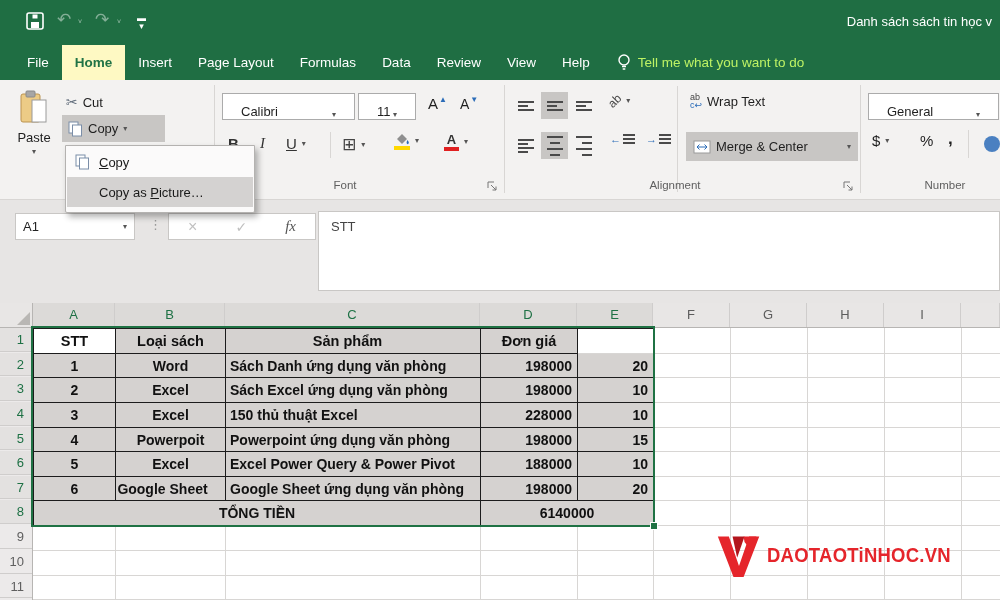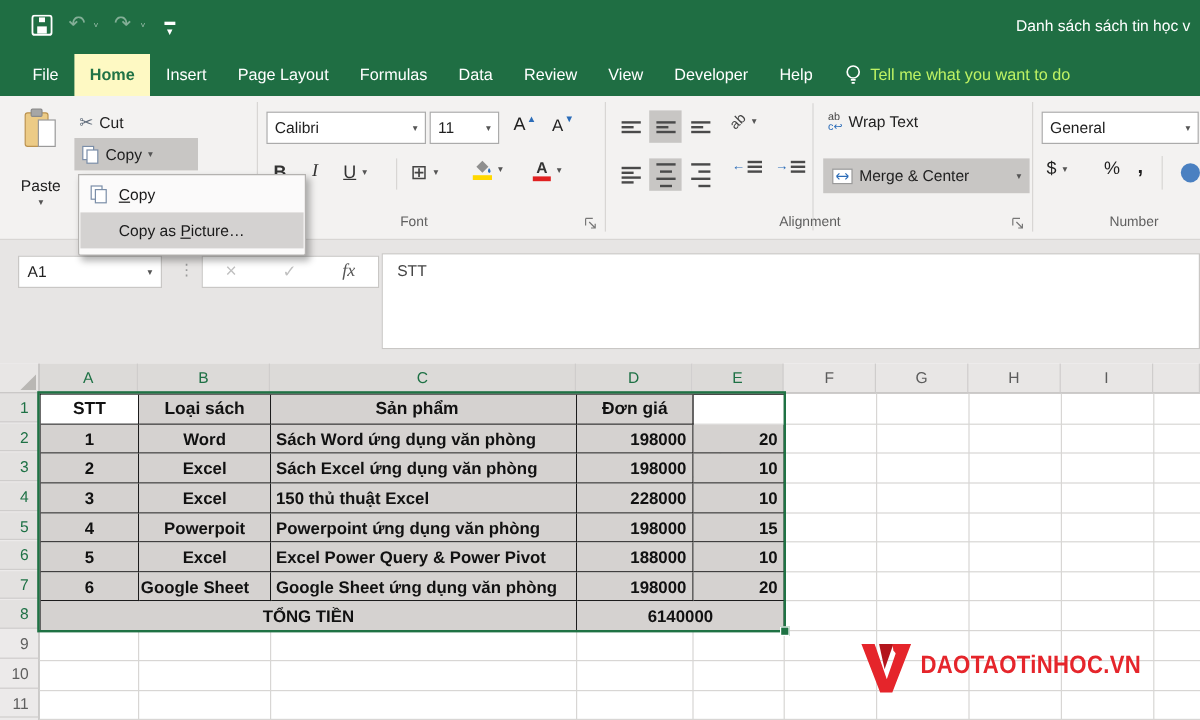--- a/index.html
+++ b/index.html
@@ -19,29 +19,29 @@
   .tab.active{background:#fef9c3;color:#217346;font-weight:bold;}
   #tellme{display:flex;align-items:center;gap:7px;color:#bef264;font-size:13.5px;margin-left:14px;white-space:nowrap;}
 
   
   #ribbon{left:0;top:80px;width:1000px;height:119px;background:#f3f2f1;border-bottom:1px solid #d8d6d4;}
   .rsep{position:absolute;top:5px;width:1px;height:108px;background:#d8d6d4;}
   .rsep2{position:absolute;width:1px;background:#d8d6d4;}
   .grplabel{position:absolute;top:99px;font-size:11.5px;color:#5f5f5f;text-align:center;}
   .rbtn{position:absolute;display:flex;align-items:center;gap:5px;font-size:13px;color:#1f1f1f;}
   .gray{background:#c8c6c4;}
-  .combo{position:absolute;background:#fff;border:1px solid #ababab;font-size:13px;color:#1f1f1f;display:flex;align-items:center;box-sizing:border-box;padding:0 6px;}
+  .combo{position:absolute;background:#fff;border:1px solid #ababab;font-size:13px;color:#1f1f1f;display:flex;align-items:flex-end;box-sizing:border-box;padding:0 18px;}
   .combo .caret{margin-left:auto;}
   .caret{font-size:8px;color:#555;line-height:8px;}
   .bars i{display:block;height:2px;background:#4a4a4a;margin:2px 0;}
   .launcher{position:absolute;width:12px;height:12px;}
 
   
   #paste-btn{left:8px;top:10px;width:52px;height:94px;display:flex;flex-direction:column;align-items:center;font-size:13px;color:#1f1f1f;}
-  #paste-label{margin-top:23px;}
+  #paste-label{margin-top:6px;}
   #cut-item{left:66px;top:12px;height:20px;}
   #copy-btn{left:62px;top:35px;width:103px;height:27px;padding-left:6px;box-sizing:border-box;}
   #copy-menu{left:65px;top:145px;width:186px;height:64px;background:#fbfafa;border:1px solid #b4b2b0;box-shadow:3px 4px 6px rgba(0,0,0,.3);z-index:50;padding:1px;box-sizing:content-box;border-radius:0 0 2px 2px;}
   .menu-item{height:30px;display:flex;align-items:center;font-size:13px;color:#1a1a1a;padding-left:8px;gap:9px;}
   .menu-item.hl{background:#d4d2d1;}
   .menu-item u{text-decoration:underline;}
 
   
   .biu{font-size:15px;color:#333;}
   .redbar{display:block;width:15px;height:3.5px;background:#e02020;margin-top:1px;}
@@ -98,21 +98,20 @@
   <div class="abs" id="tabrow">
 
     <span class="tab">File</span>
       <span class="tab active">Home</span>
       <span class="tab">Insert</span>
       <span class="tab">Page Layout</span>
       <span class="tab">Formulas</span>
       <span class="tab">Data</span>
       <span class="tab">Review</span>
       <span class="tab">View</span>
-      <span class="tab">Developer</span>
       <span class="tab">Help</span>
       <div id="tellme">
       <svg width="14" height="19">
           <circle cx="7" cy="7" r="5" fill="none" stroke="#fff" stroke-width="1.4"></circle>
           <path d="M5 13.5 h4 M5.7 16 h2.6" stroke="#fff" stroke-width="1.4" fill="none"></path>
         </svg>
       <span>Tell me what you want to do</span>
     </div>
   </div>
 
@@ -382,21 +381,21 @@
     </div>
 
   <div class="abs" id="sheet-table">
       <div class="tcell hdr white" style="left: 0px; top: 0px; width: 82px; height: 25px; justify-content: center; padding-left: 0px; padding-right: 0px;">STT</div>
       <div class="tcell hdr" style="left: 82px; top: 0px; width: 110px; height: 25px; justify-content: center; padding-left: 0px; padding-right: 0px;">Loại sách</div>
       <div class="tcell hdr" style="left: 192px; top: 0px; width: 255px; height: 25px; justify-content: center; padding-left: 0px; padding-right: 11px;">Sản phẩm</div>
       <div class="tcell hdr" style="left: 447px; top: 0px; width: 97px; height: 25px; justify-content: center; padding-left: 0px; padding-right: 0px;">Đơn giá</div>
       <div class="tcell hdr" style="left: 544px; top: 0px; width: 76px; height: 25px; justify-content: center; padding-left: 0px; padding-right: 0px; margin-top: 44px;">Số lượng</div>
       <div class="tcell" style="left: 0px; top: 25px; width: 82px; height: 24px; justify-content: center; padding-left: 0px; padding-right: 0px;">1</div>
       <div class="tcell" style="left: 82px; top: 25px; width: 110px; height: 24px; justify-content: center; padding-left: 0px; padding-right: 0px;">Word</div>
-      <div class="tcell" style="left: 192px; top: 25px; width: 255px; height: 24px; justify-content: flex-start; padding-left: 4px; padding-right: 0px;">Sách Word ứng dụng văn phòng</div>
+      <div class="tcell" style="left: 192px; top: 25px; width: 255px; height: 24px; justify-content: flex-start; padding-left: 4px; padding-right: 0px;">Sách Danh ứng dụng văn phòng</div>
       <div class="tcell" style="left: 447px; top: 25px; width: 97px; height: 24px; justify-content: flex-end; padding-left: 0px; padding-right: 5px;">198000</div>
       <div class="tcell" style="left: 544px; top: 25px; width: 76px; height: 24px; justify-content: flex-end; padding-left: 0px; padding-right: 5px;">20</div>
       <div class="tcell" style="left: 0px; top: 49px; width: 82px; height: 25px; justify-content: center; padding-left: 0px; padding-right: 0px;">2</div>
       <div class="tcell" style="left: 82px; top: 49px; width: 110px; height: 25px; justify-content: center; padding-left: 0px; padding-right: 0px;">Excel</div>
       <div class="tcell" style="left: 192px; top: 49px; width: 255px; height: 25px; justify-content: flex-start; padding-left: 4px; padding-right: 0px;">Sách Excel ứng dụng văn phòng</div>
       <div class="tcell" style="left: 447px; top: 49px; width: 97px; height: 25px; justify-content: flex-end; padding-left: 0px; padding-right: 5px;">198000</div>
       <div class="tcell" style="left: 544px; top: 49px; width: 76px; height: 25px; justify-content: flex-end; padding-left: 0px; padding-right: 5px;">10</div>
       <div class="tcell" style="left: 0px; top: 74px; width: 82px; height: 25px; justify-content: center; padding-left: 0px; padding-right: 0px;">3</div>
       <div class="tcell" style="left: 82px; top: 74px; width: 110px; height: 25px; justify-content: center; padding-left: 0px; padding-right: 0px;">Excel</div>
       <div class="tcell" style="left: 192px; top: 74px; width: 255px; height: 25px; justify-content: flex-start; padding-left: 4px; padding-right: 0px;">150 thủ thuật Excel</div>

